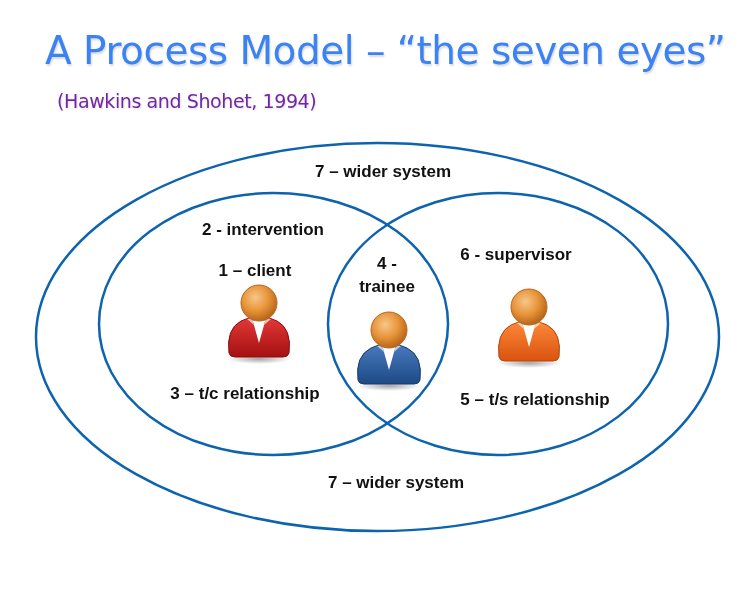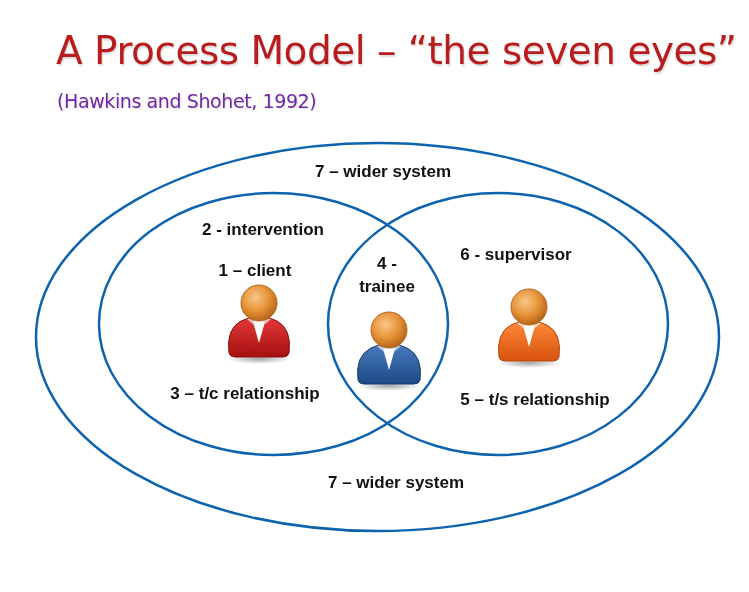--- a/index.html
+++ b/index.html
@@ -1,31 +1,31 @@
 <!DOCTYPE html>
 <html><head>
   <meta charset="utf-8">
   <style>
     html, body { margin: 0; padding: 0; background: #ffffff; }
     body { width: 749px; height: 592px; position: relative; overflow: hidden;
            font-family: "Liberation Sans", sans-serif; }
-    .title { position: absolute; left: 56px; top: 28px; font-family: "DejaVu Sans", sans-serif;
-             font-size: 39px; color: #b91c1c; letter-spacing: -0.5px; white-space: nowrap;
+    .title { position: absolute; left: 45px; top: 28px; font-family: "DejaVu Sans", sans-serif;
+             font-size: 39px; color: #3b82f6; letter-spacing: -0.5px; white-space: nowrap;
              text-shadow: 1px 2px 2px rgba(0,0,0,0.15); }
     .subtitle { position: absolute; left: 57px; top: 90px; font-family: "DejaVu Sans", sans-serif;
                 font-size: 19px; color: #7226a5; letter-spacing: -0.4px; white-space: nowrap;
                 text-shadow: 1px 1px 2px rgba(0,0,0,0.12); }
     svg.diagram { position: absolute; left: 0; top: 0; }
     .lbl { font-family: "Liberation Sans", sans-serif; font-weight: bold; font-size: 17px; fill: #111111; }
   </style>
 </head>
 <body>
 
 <div class="title">A Process Model – “the seven eyes”</div>
-<div class="subtitle">(Hawkins and Shohet, 1992)</div>
+<div class="subtitle">(Hawkins and Shohet, 1994)</div>
 
 <svg class="diagram" width="749" height="592" viewBox="0 0 749 592">
   <defs>
     <radialGradient id="headGrad" cx="40%" cy="35%" r="65%">
       <stop offset="0%" stop-color="#f7c68a"></stop>
       <stop offset="55%" stop-color="#e8953a"></stop>
       <stop offset="100%" stop-color="#b8661a"></stop>
     </radialGradient>
     <linearGradient id="redGrad" x1="0" y1="0" x2="0" y2="1">
       <stop offset="0%" stop-color="#e63a3a"></stop>

